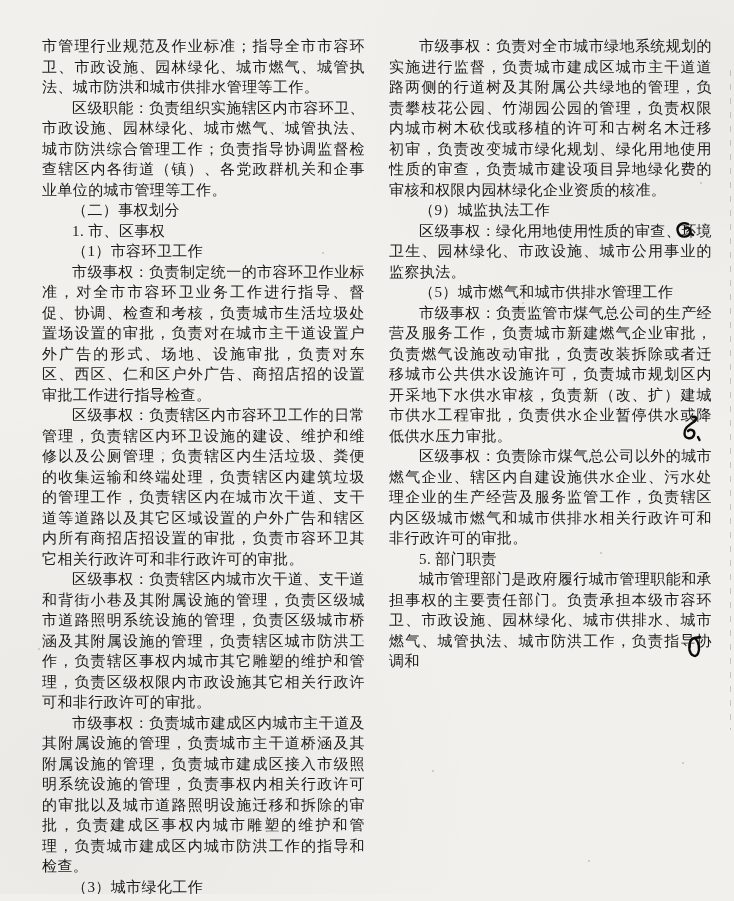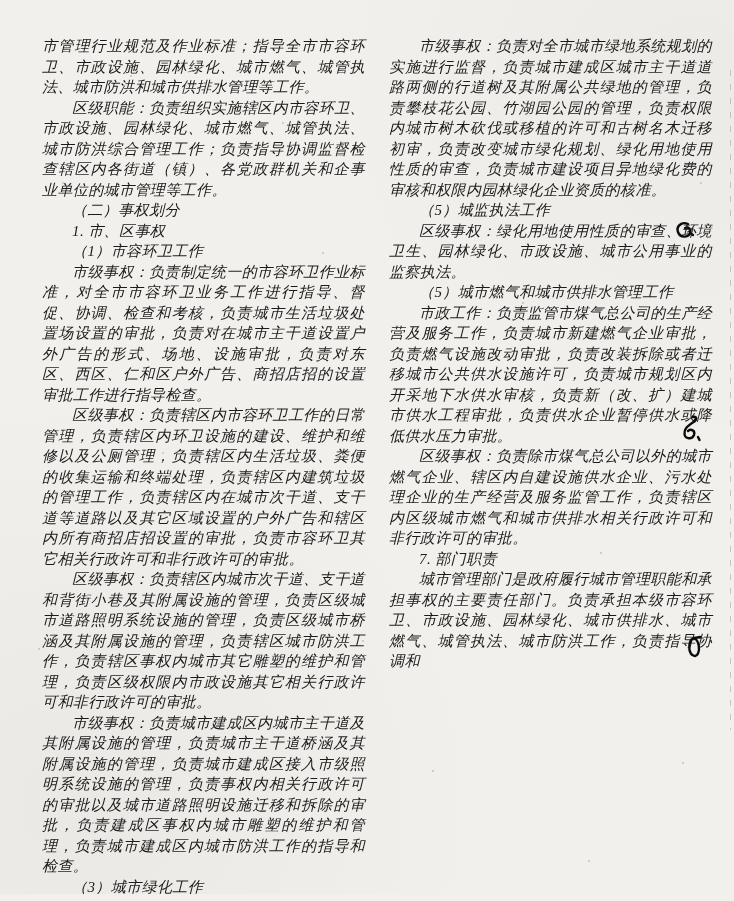--- a/index.html
+++ b/index.html
@@ -7,21 +7,20 @@
   body {
     width:734px; height:901px; overflow:hidden;
     background:var(--paper);
     font-family:"Liberation Serif","DejaVu Serif",serif;
   }
   .page { position:relative; width:734px; height:894px; overflow:hidden;
     background:
       radial-gradient(circle at 10% 90%, rgba(0,0,0,0.03), transparent 40%),
       radial-gradient(circle at 95% 10%, rgba(0,0,0,0.025), transparent 35%),
       var(--paper);
-    font-style: italic;
   }
   .col {
     position:absolute; top:36px; width:323px;
     color:var(--ink);
     text-align:justify; text-justify:inter-ideograph;
   }
   .col-left  { left:42px; }
   .col-right { left:389px; }
   .col p {
     margin:0; text-indent:2em;
@@ -70,26 +69,26 @@
       <p>1. 市、区事权</p>
       <p>（1）市容环卫工作</p>
       <p>市级事权：负责制定统一的市容环卫作业标准，对全市市容环卫业务工作进行指导、督促、协调、检查和考核，负责城市生活垃圾处置场设置的审批，负责对在城市主干道设置户外广告的形式、场地、设施审批，负责对东区、西区、仁和区户外广告、商招店招的设置审批工作进行指导检查。</p>
       <p>区级事权：负责辖区内市容环卫工作的日常管理，负责辖区内环卫设施的建设、维护和维修以及公厕管理，负责辖区内生活垃圾、粪便的收集运输和终端处理，负责辖区内建筑垃圾的管理工作，负责辖区内在城市次干道、支干道等道路以及其它区域设置的户外广告和辖区内所有商招店招设置的审批，负责市容环卫其它相关行政许可和非行政许可的审批。</p>
       <p>区级事权：负责辖区内城市次干道、支干道和背街小巷及其附属设施的管理，负责区级城市道路照明系统设施的管理，负责区级城市桥涵及其附属设施的管理，负责辖区城市防洪工作，负责辖区事权内城市其它雕塑的维护和管理，负责区级权限内市政设施其它相关行政许可和非行政许可的审批。</p>
       <p>市级事权：负责城市建成区内城市主干道及其附属设施的管理，负责城市主干道桥涵及其附属设施的管理，负责城市建成区接入市级照明系统设施的管理，负责事权内相关行政许可的审批以及城市道路照明设施迁移和拆除的审批，负责建成区事权内城市雕塑的维护和管理，负责城市建成区内城市防洪工作的指导和检查。</p>
       <p>（3）城市绿化工作</p>
     </div>
   <div class="col col-right">
       <p>市级事权：负责对全市城市绿地系统规划的实施进行监督，负责城市建成区城市主干道道路两侧的行道树及其附属公共绿地的管理，负责攀枝花公园、竹湖园公园的管理，负责权限内城市树木砍伐或移植的许可和古树名木迁移初审，负责改变城市绿化规划、绿化用地使用性质的审查，负责城市建设项目异地绿化费的审核和权限内园林绿化企业资质的核准。</p>
-      <p>（5）城监执法工作</p>
+      <p>（9）城监执法工作</p>
       <p>区级事权：绿化用地使用性质的审查、环境卫生、园林绿化、市政设施、城市公用事业的监察执法。</p>
       <p>（5）城市燃气和城市供排水管理工作</p>
-      <p>市政工作：负责监管市煤气总公司的生产经营及服务工作，负责城市新建燃气企业审批，负责燃气设施改动审批，负责改装拆除或者迁移城市公共供水设施许可，负责城市规划区内开采地下水供水审核，负责新（改、扩）建城市供水工程审批，负责供水企业暂停供水或降低供水压力审批。</p>
+      <p>市级事权：负责监管市煤气总公司的生产经营及服务工作，负责城市新建燃气企业审批，负责燃气设施改动审批，负责改装拆除或者迁移城市公共供水设施许可，负责城市规划区内开采地下水供水审核，负责新（改、扩）建城市供水工程审批，负责供水企业暂停供水或降低供水压力审批。</p>
       <p>区级事权：负责除市煤气总公司以外的城市燃气企业、辖区内自建设施供水企业、污水处理企业的生产经营及服务监管工作，负责辖区内区级城市燃气和城市供排水相关行政许可和非行政许可的审批。</p>
-      <p>7. 部门职责</p>
+      <p>5. 部门职责</p>
       <p>城市管理部门是政府履行城市管理职能和承担事权的主要责任部门。负责承担本级市容环卫、市政设施、园林绿化、城市供排水、城市燃气、城管执法、城市防洪工作，负责指导协调和</p>
     </div>
 
   <span class="mark mark-1">
     <svg width="24" height="26" viewBox="0 0 24 26" fill="none" stroke="#0c0c0c" stroke-width="2.4" stroke-linecap="round">
       <path d="M16 6 C9 3, 4 9, 6 14 C8 20, 16 20, 18 15 C19.5 11.5, 16.5 8.5, 13 10"></path>
       <path d="M18 15 L21 17"></path>
     </svg>
   </span>
 

